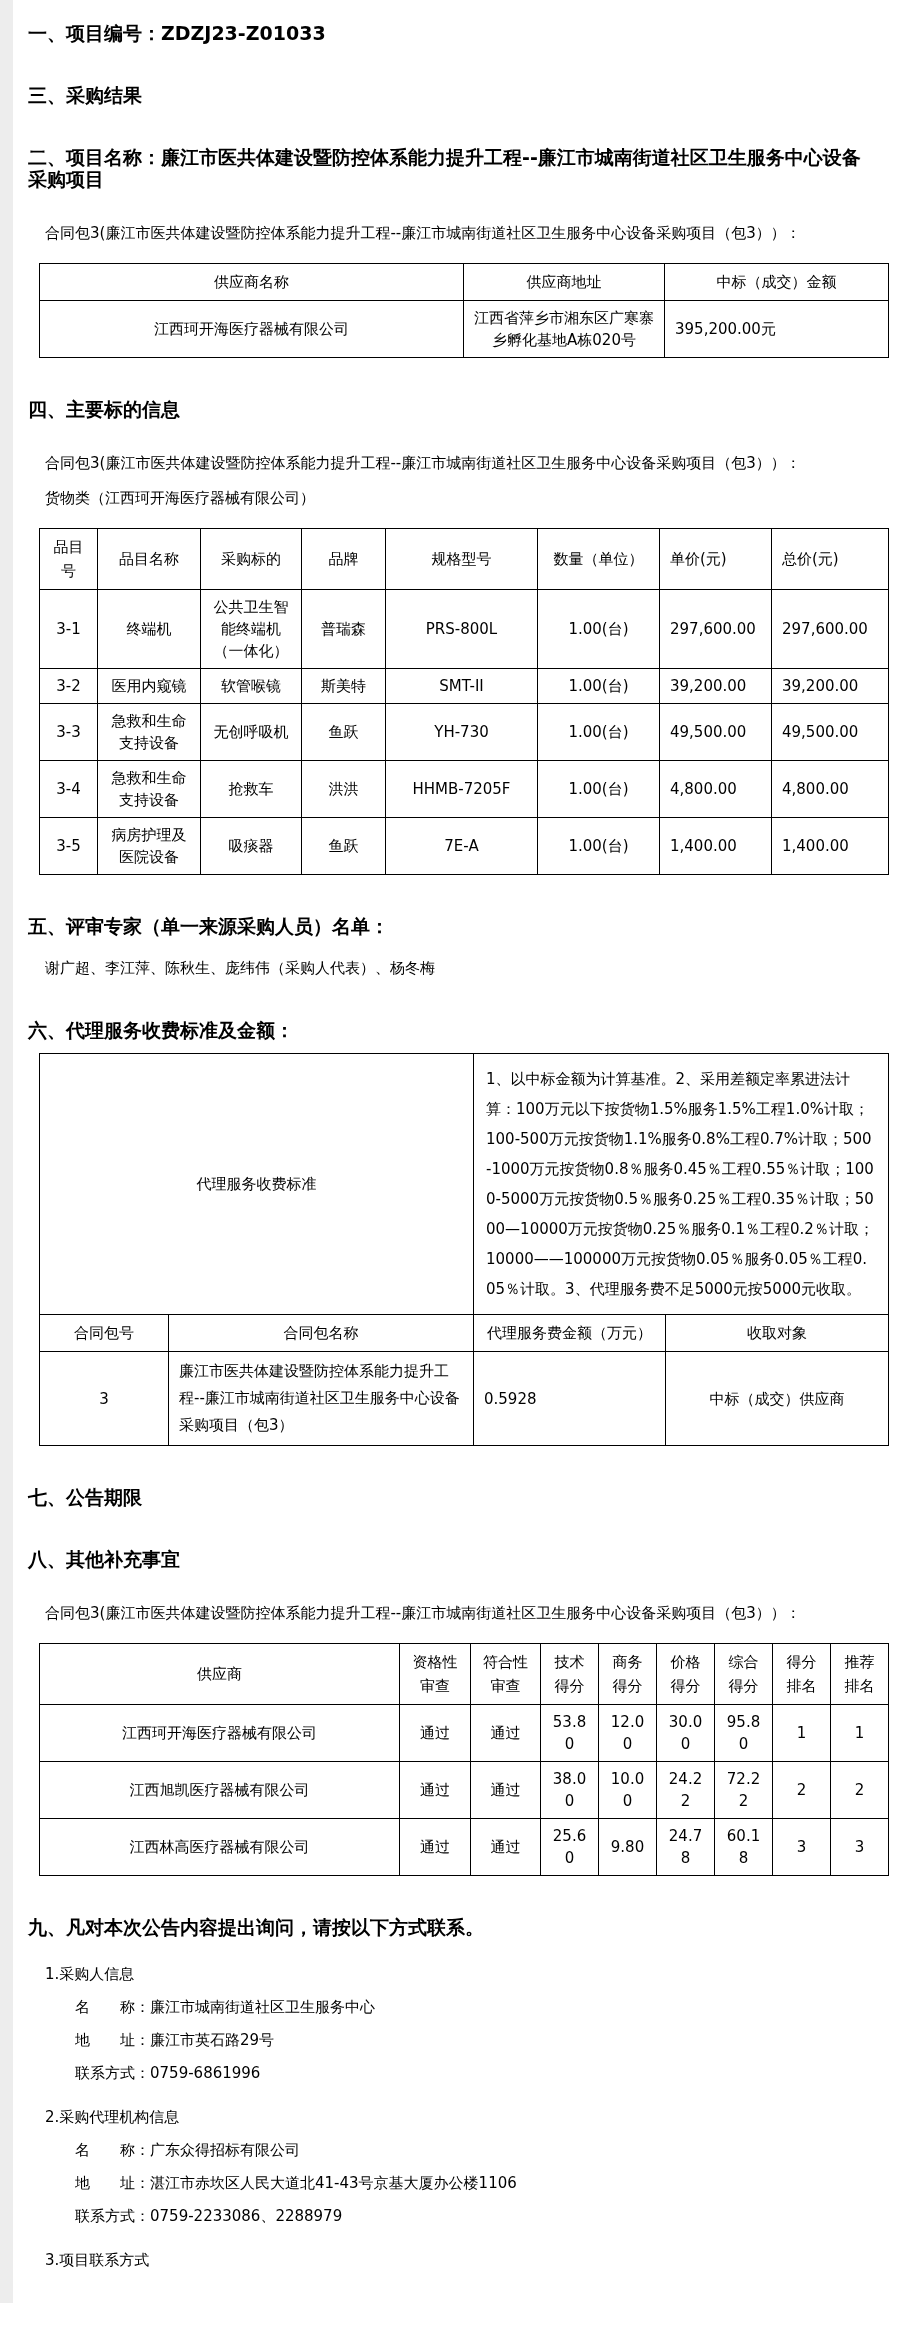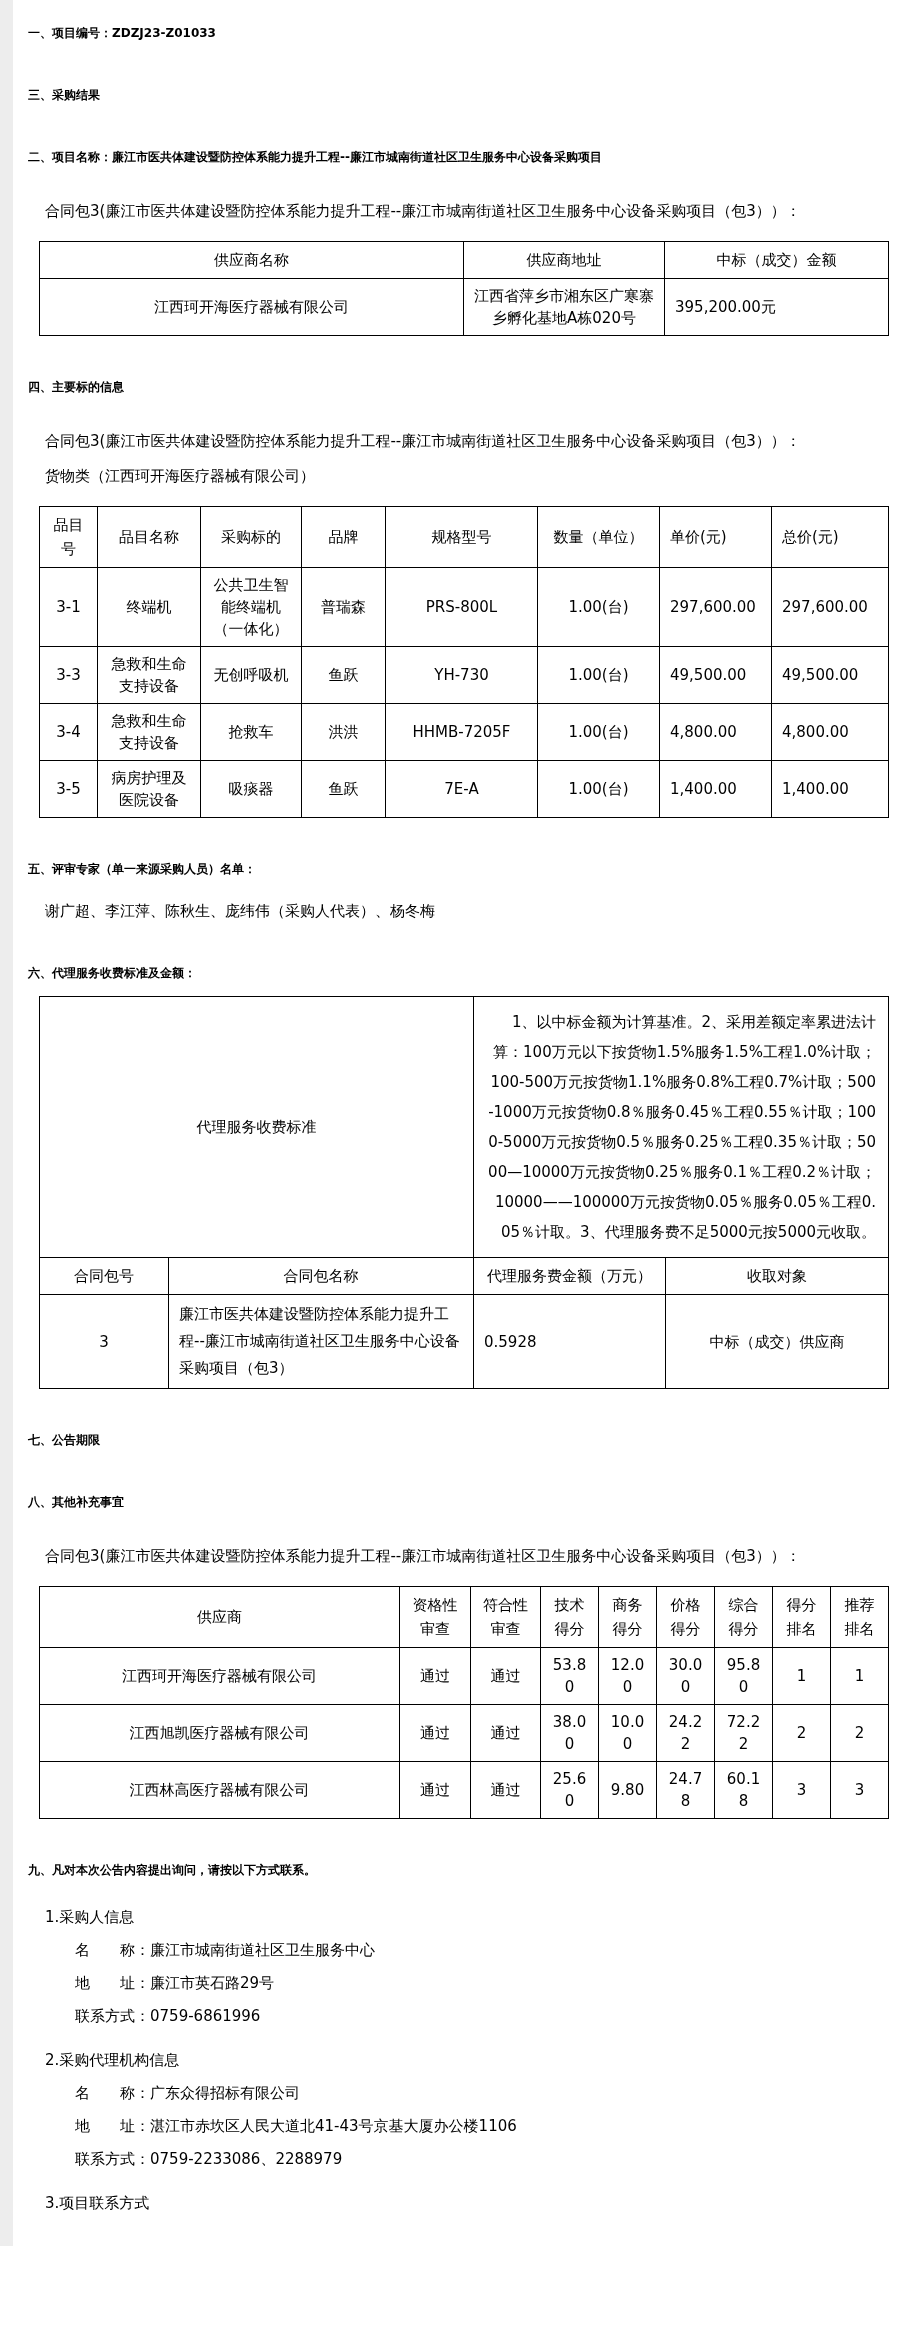--- a/index.html
+++ b/index.html
@@ -10,21 +10,21 @@
     font-size:15px;
     position:relative;
   }
   .left-strip {
     position:absolute; left:0; top:0; bottom:0; width:13px;
     background:#ededed;
   }
   .page { padding:14px 27px 26px 28px; }
 
   .h {
-    font-weight:bold; font-size:12px; line-height:22px;
+    font-weight:bold; font-size:19px; line-height:22px;
     margin:40px 0 0 0;
   }
   .h.first { margin-top:8px; }
 
   .para {
     margin:26px 0 0 17px; line-height:35px;
   }
   .names { margin:20px 0 0 17px; line-height:22px; }
   .plain { margin:26px 0 0 17px; line-height:22px; }
 
@@ -35,21 +35,21 @@
   th, td {
     border:1px solid #000; padding:6px 10px;
     font-weight:normal; text-align:center;
     line-height:22px; font-size:15px;
     word-break:break-all; overflow-wrap:break-word; vertical-align:middle;
   }
   th { line-height:24px; }
   td.num, th.num { text-align:left; }
   .fee-std-label { text-align:center; }
   .fee-std-text {
-    text-align:right; line-height:30px; padding:10px 12px;
+    text-align:left; line-height:30px; padding:10px 12px;
   }
   .fee-name-cell { text-align:left; line-height:27px; }
 
   .contact-block { margin-top:20px; }
   .contact-group-title { margin:11px 0 0 17px; line-height:33px; }
   .contact-line { margin:0 0 0 47px; line-height:33px; }
 </style>
 </head>
 <body>
 
@@ -124,20 +124,30 @@
           <td>3-1</td>
           <td>终端机</td>
           <td>公共卫生智能终端机（一体化）</td>
           <td>普瑞森</td>
           <td>PRS-800L</td>
           <td>1.00(台)</td>
           <td class="num">297,600.00</td>
           <td class="num">297,600.00</td>
         </tr>
 
+        <tr>
+          <td>3-2</td>
+          <td>医用内窥镜</td>
+          <td>软管喉镜</td>
+          <td>斯美特</td>
+          <td>SMT-II</td>
+          <td>1.00(台)</td>
+          <td class="num">39,200.00</td>
+          <td class="num">39,200.00</td>
+        </tr>
 
         <tr>
           <td>3-3</td>
           <td>急救和生命支持设备</td>
           <td>无创呼吸机</td>
           <td>鱼跃</td>
           <td>YH-730</td>
           <td>1.00(台)</td>
           <td class="num">49,500.00</td>
           <td class="num">49,500.00</td>

